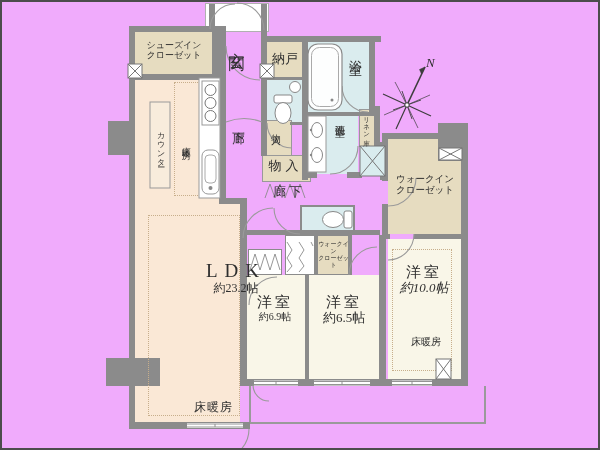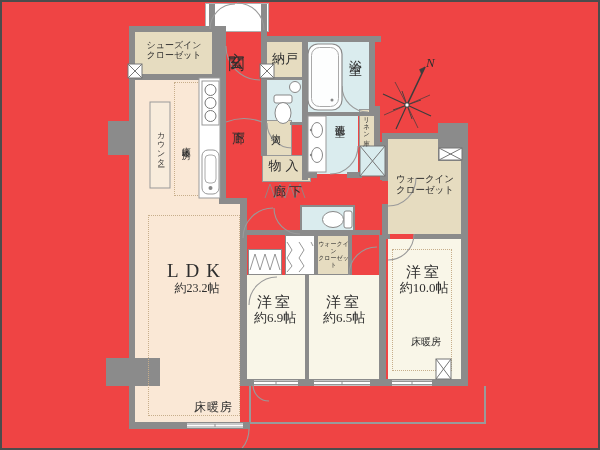--- a/index.html
+++ b/index.html
@@ -1,16 +1,16 @@
 <!DOCTYPE html>
 <html><head>
 <meta charset="utf-8">
 <style>
   html,body{margin:0;padding:0;background:#fff;}
-  #stage{position:relative;width:600px;height:450px;background:#ef4444;
+  #stage{position:relative;width:600px;height:450px;background:#f0abfc;
          font-family:"Liberation Serif","DejaVu Serif",serif;overflow:hidden;
          box-sizing:border-box;border:2px solid #4c4c4c;}
   .w{position:absolute;background:#8b8b8b;}            
   .room{position:absolute;}
   .lbl{position:absolute;color:#2e2e2e;line-height:1.15;white-space:nowrap;}
   .v{writing-mode:vertical-rl;text-orientation:upright;}
   .c{text-align:center;white-space:normal;}
   .dot{position:absolute;border:1px dotted #c7ae8b;}
   svg{position:absolute;left:0;top:0;pointer-events:none;}
 </style>
@@ -219,39 +219,39 @@
   <div class="lbl c" style="left:260px;top:157px;width:47px;font-size:13px;letter-spacing:4px;">物入</div>
 
   <div class="lbl v" style="left:229px;top:119px;font-size:12.5px;letter-spacing:2px;">廊下</div>
 
   <div class="lbl c" style="left:266px;top:183px;width:42px;font-size:13px;letter-spacing:3px;">廊下</div>
 
   <div class="lbl v" style="left:154px;top:124px;font-size:8px;">カウンター</div>
 
   <div class="lbl v" style="left:179px;top:137px;font-size:9px;letter-spacing:2px;">床暖房</div>
 
-  <div class="lbl c" style="left:133px;top:258px;width:124px;">
+  <div class="lbl c" style="left:133px;top:258px;width:124px;padding-left:39px;">
     <div style="font-size:19px;letter-spacing:7px;">LDK</div>
     <div style="font-size:12px;">約23.2帖</div>
   </div>
   <div class="lbl" style="left:192px;top:399px;font-size:12px;letter-spacing:1px;">床暖房</div>
 
   <div class="lbl c" style="left:242px;top:292px;width:62px;">
     <div style="font-size:15px;letter-spacing:3px;">洋室</div>
-    <div style="font-size:13px;">約6.9帖</div>
+    <div style="font-size:10px;">約6.9帖</div>
   </div>
 
   <div class="lbl c" style="left:306px;top:292px;width:72px;">
     <div style="font-size:15px;letter-spacing:3px;">洋室</div>
     <div style="font-size:13px;">約6.5帖</div>
   </div>
 
   <div class="lbl c" style="left:384px;top:262px;width:76px;">
     <div style="font-size:15px;letter-spacing:3px;">洋室</div>
-    <div style="font-size:13px;">約10.0帖</div>
+    <div style="font-size:13px;font-style:italic;">約10.0帖</div>
   </div>
   <div class="lbl" style="left:409px;top:334px;font-size:10px;">床暖房</div>
 
   <div class="lbl c" style="left:314px;top:239px;width:35px;font-size:6px;">
     <div>ウォークイン</div>
     <div>クローゼット</div>
   </div>
 
   <div class="lbl c" style="left:392px;top:172px;width:62px;font-size:9.5px;">
     <div>ウォークイン</div>

